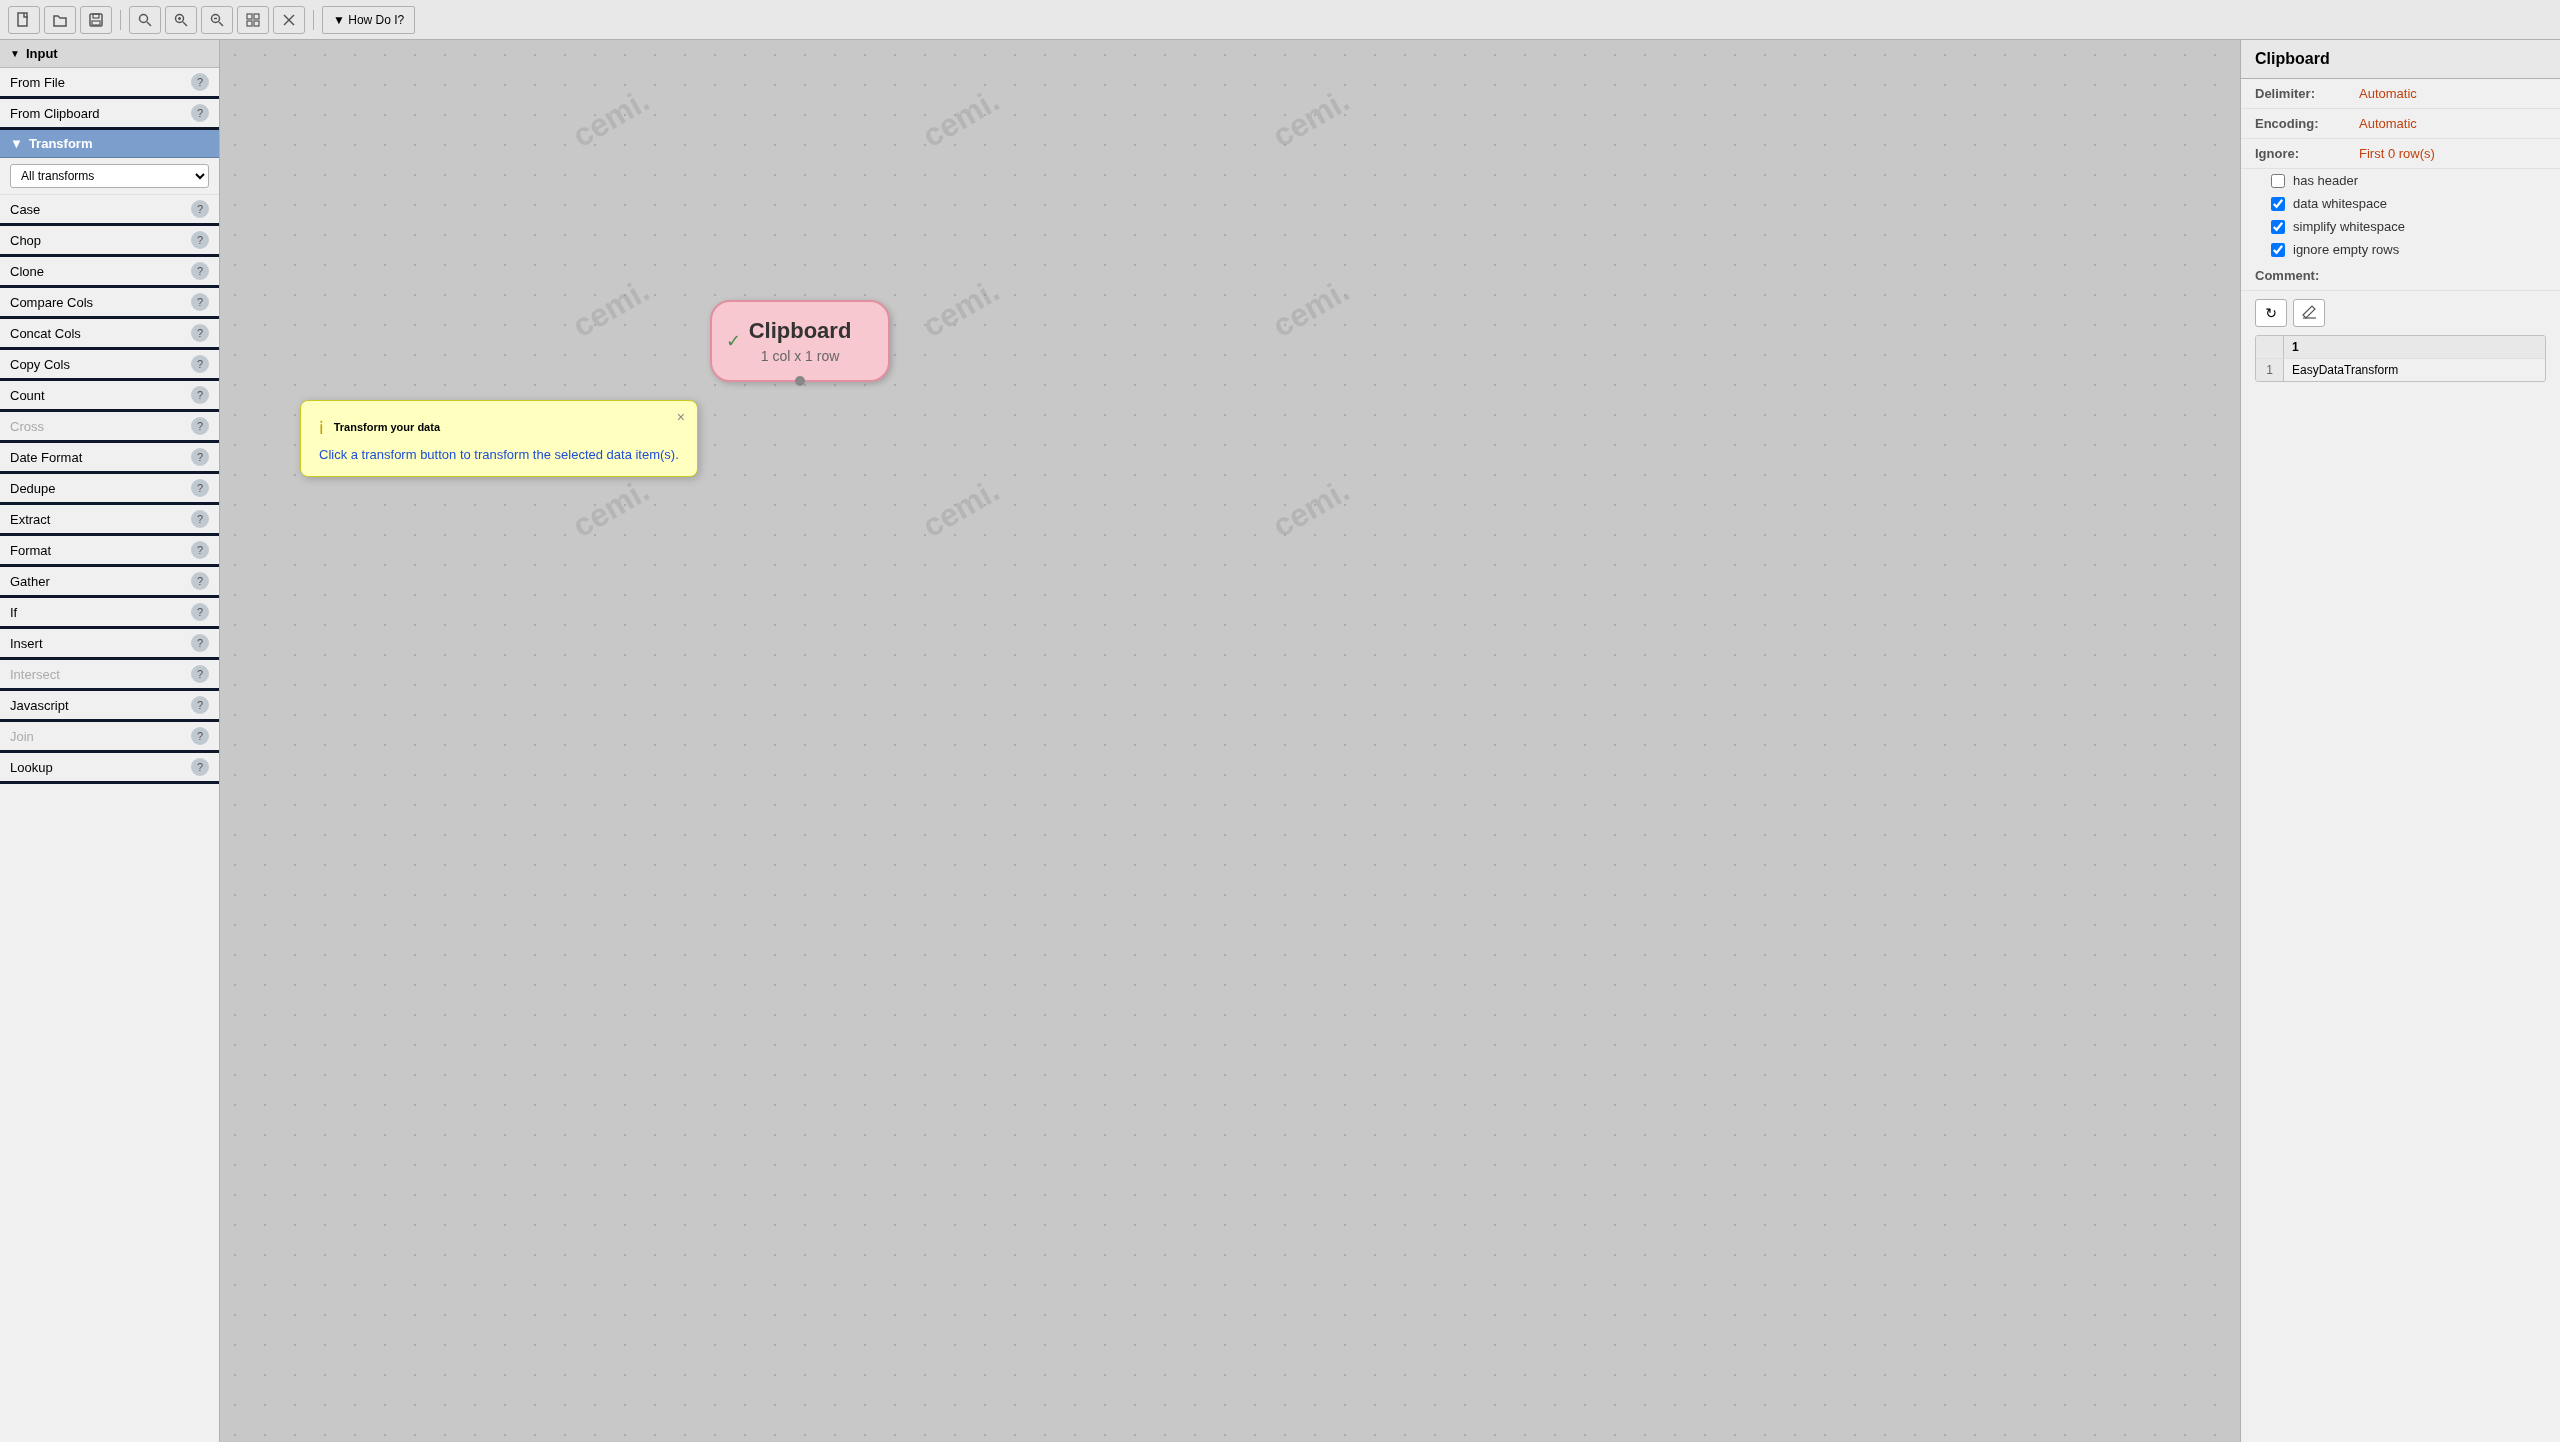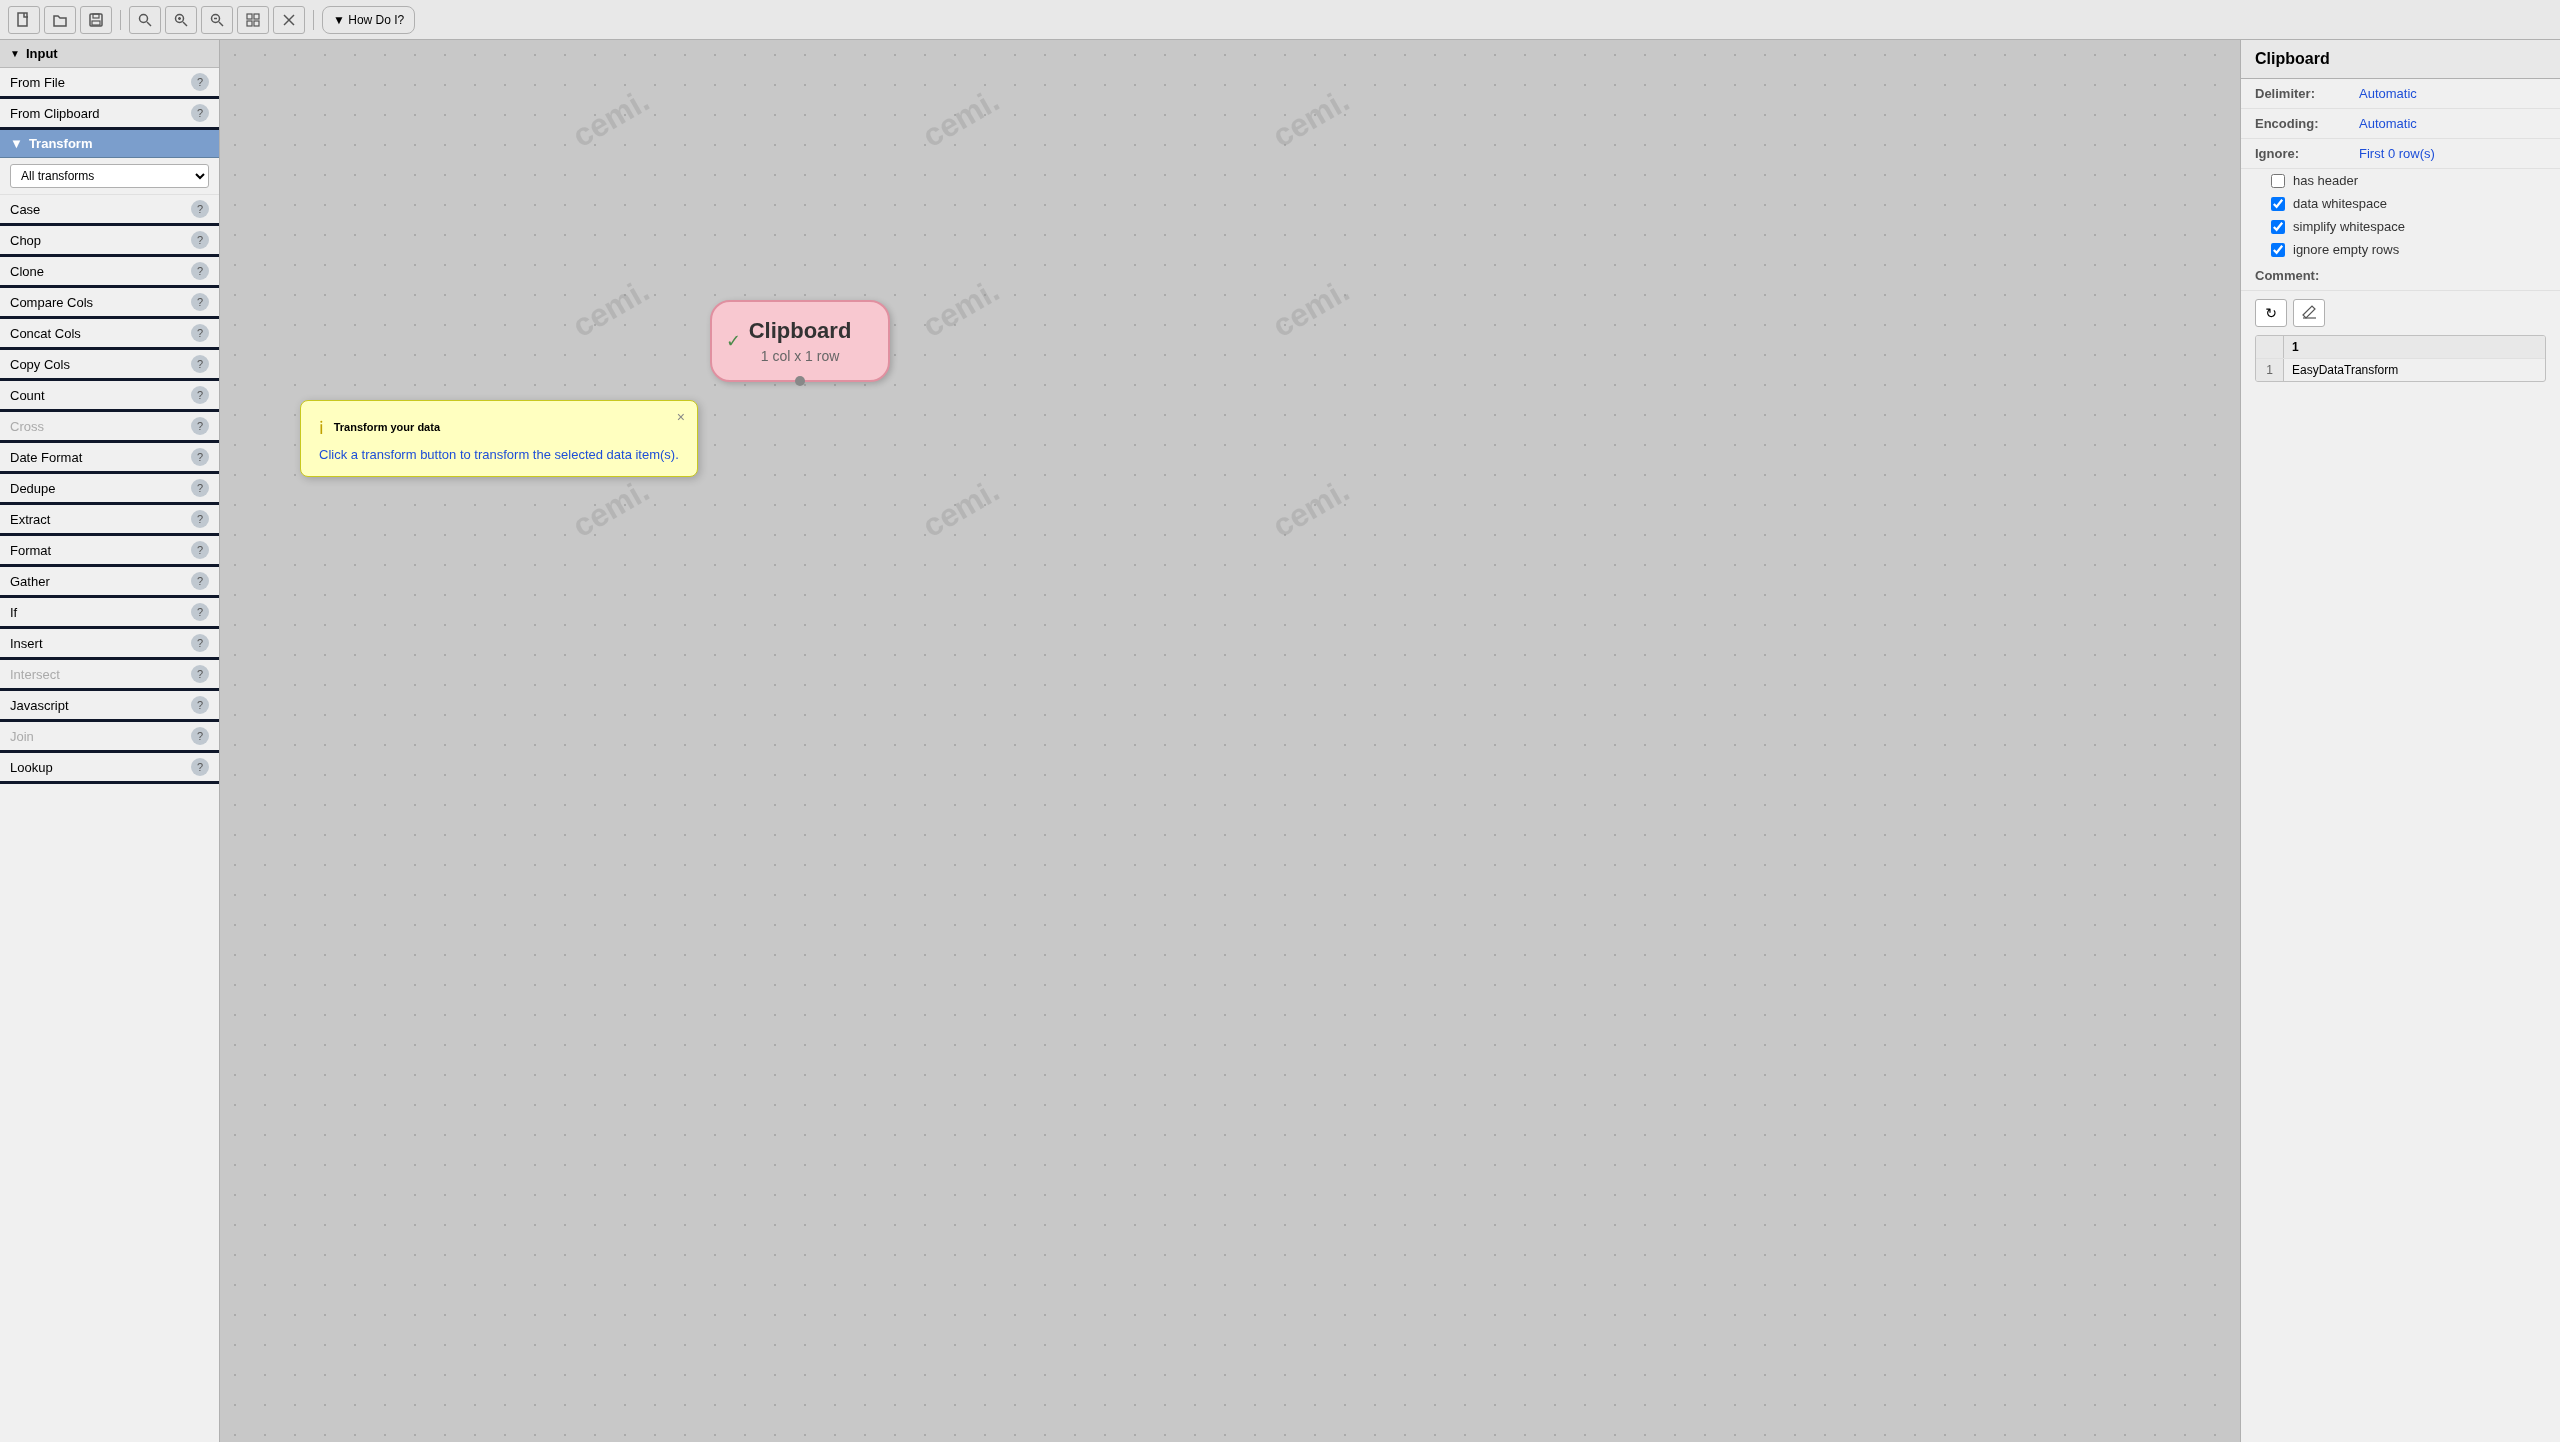--- a/index.html
+++ b/index.html
@@ -39,21 +39,21 @@
     .toolbar-separator {
       width: 1px;
       height: 20px;
       background: #b0b0b0;
       margin: 0 4px;
     }
     #how-do-i-btn {
       height: 28px;
       background: #e8e8e8;
       border: 1px solid #b0b0b0;
-      border-radius: 8px;
+      border-radius: 2px;
       cursor: pointer;
       padding: 0 10px;
       display: flex;
       align-items: center;
       gap: 4px;
       font-size: 12px;
     }
 
     
     #main {
@@ -266,21 +266,21 @@
       gap: 24px;
     }
     .right-panel-label {
       font-weight: 600;
       color: #555;
       min-width: 80px;
       font-size: 13px;
     }
     .right-panel-value {
       font-size: 13px;
-      color: #1d4ed8;
+      color: #c2410c;
     }
     .right-panel-checkbox-row {
       display: flex;
       align-items: center;
       padding: 4px 14px 4px 30px;
       gap: 8px;
     }
     .right-panel-checkbox-row input[type=checkbox] {
       width: 14px;
       height: 14px;

